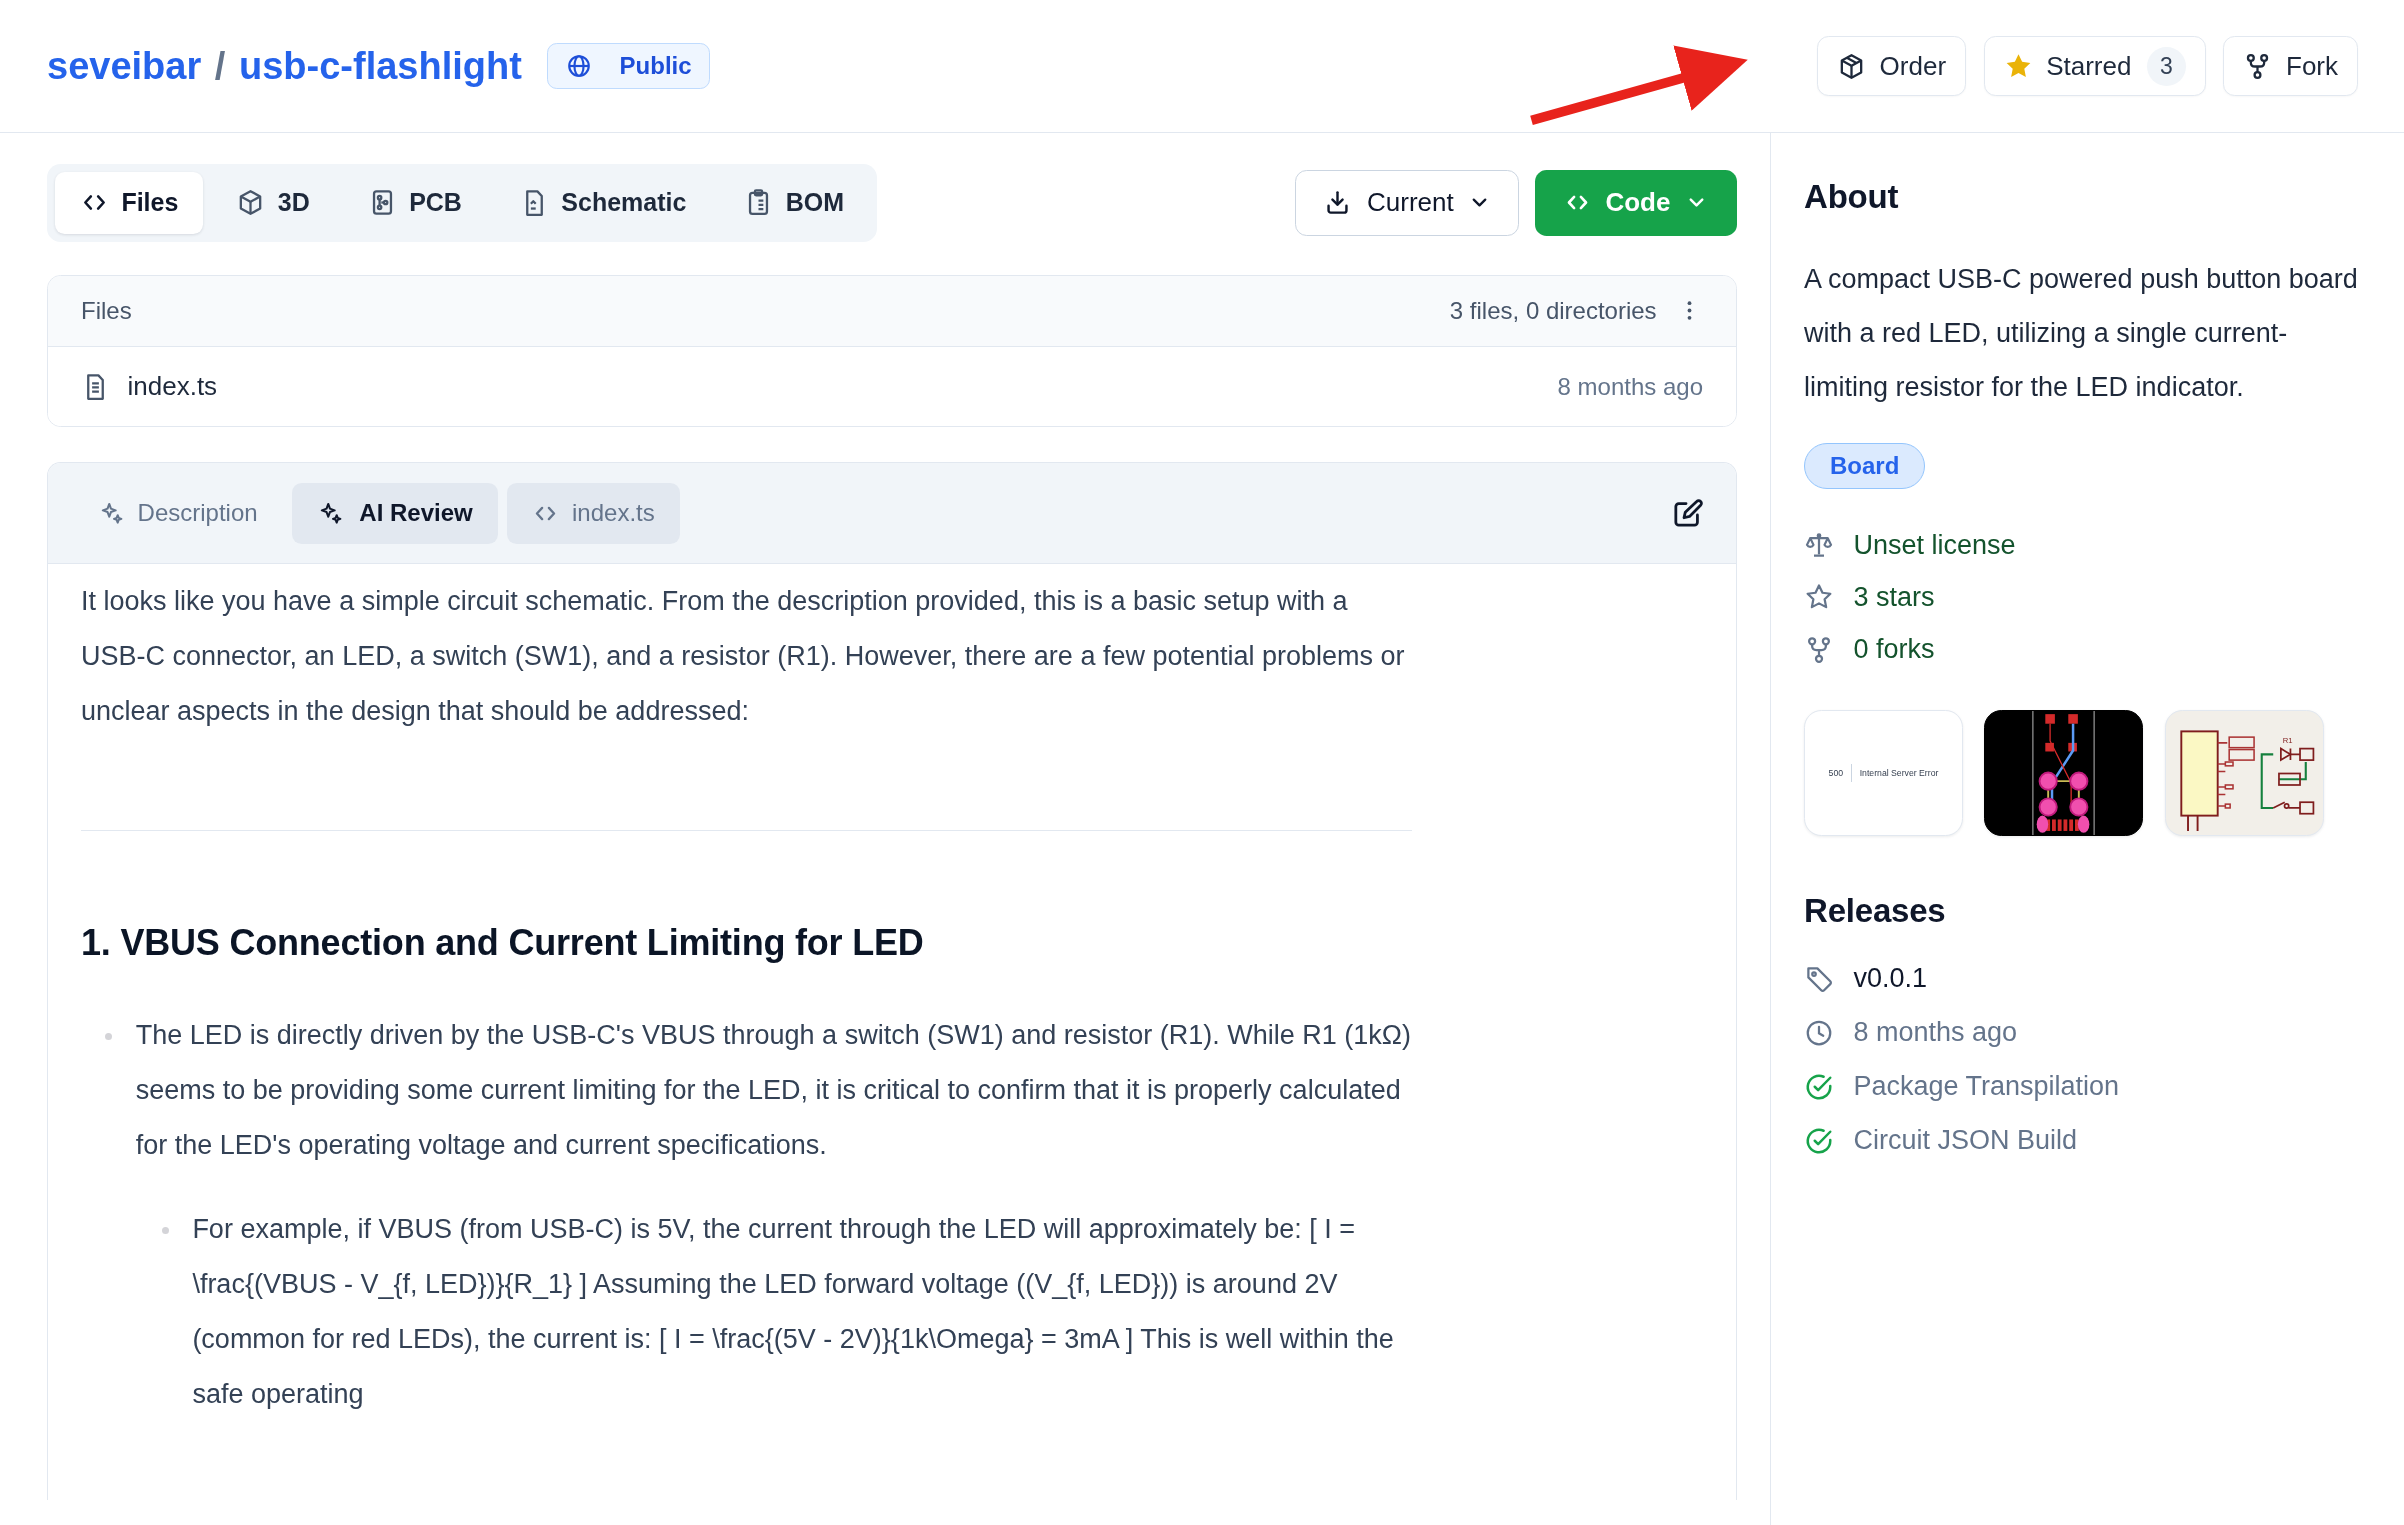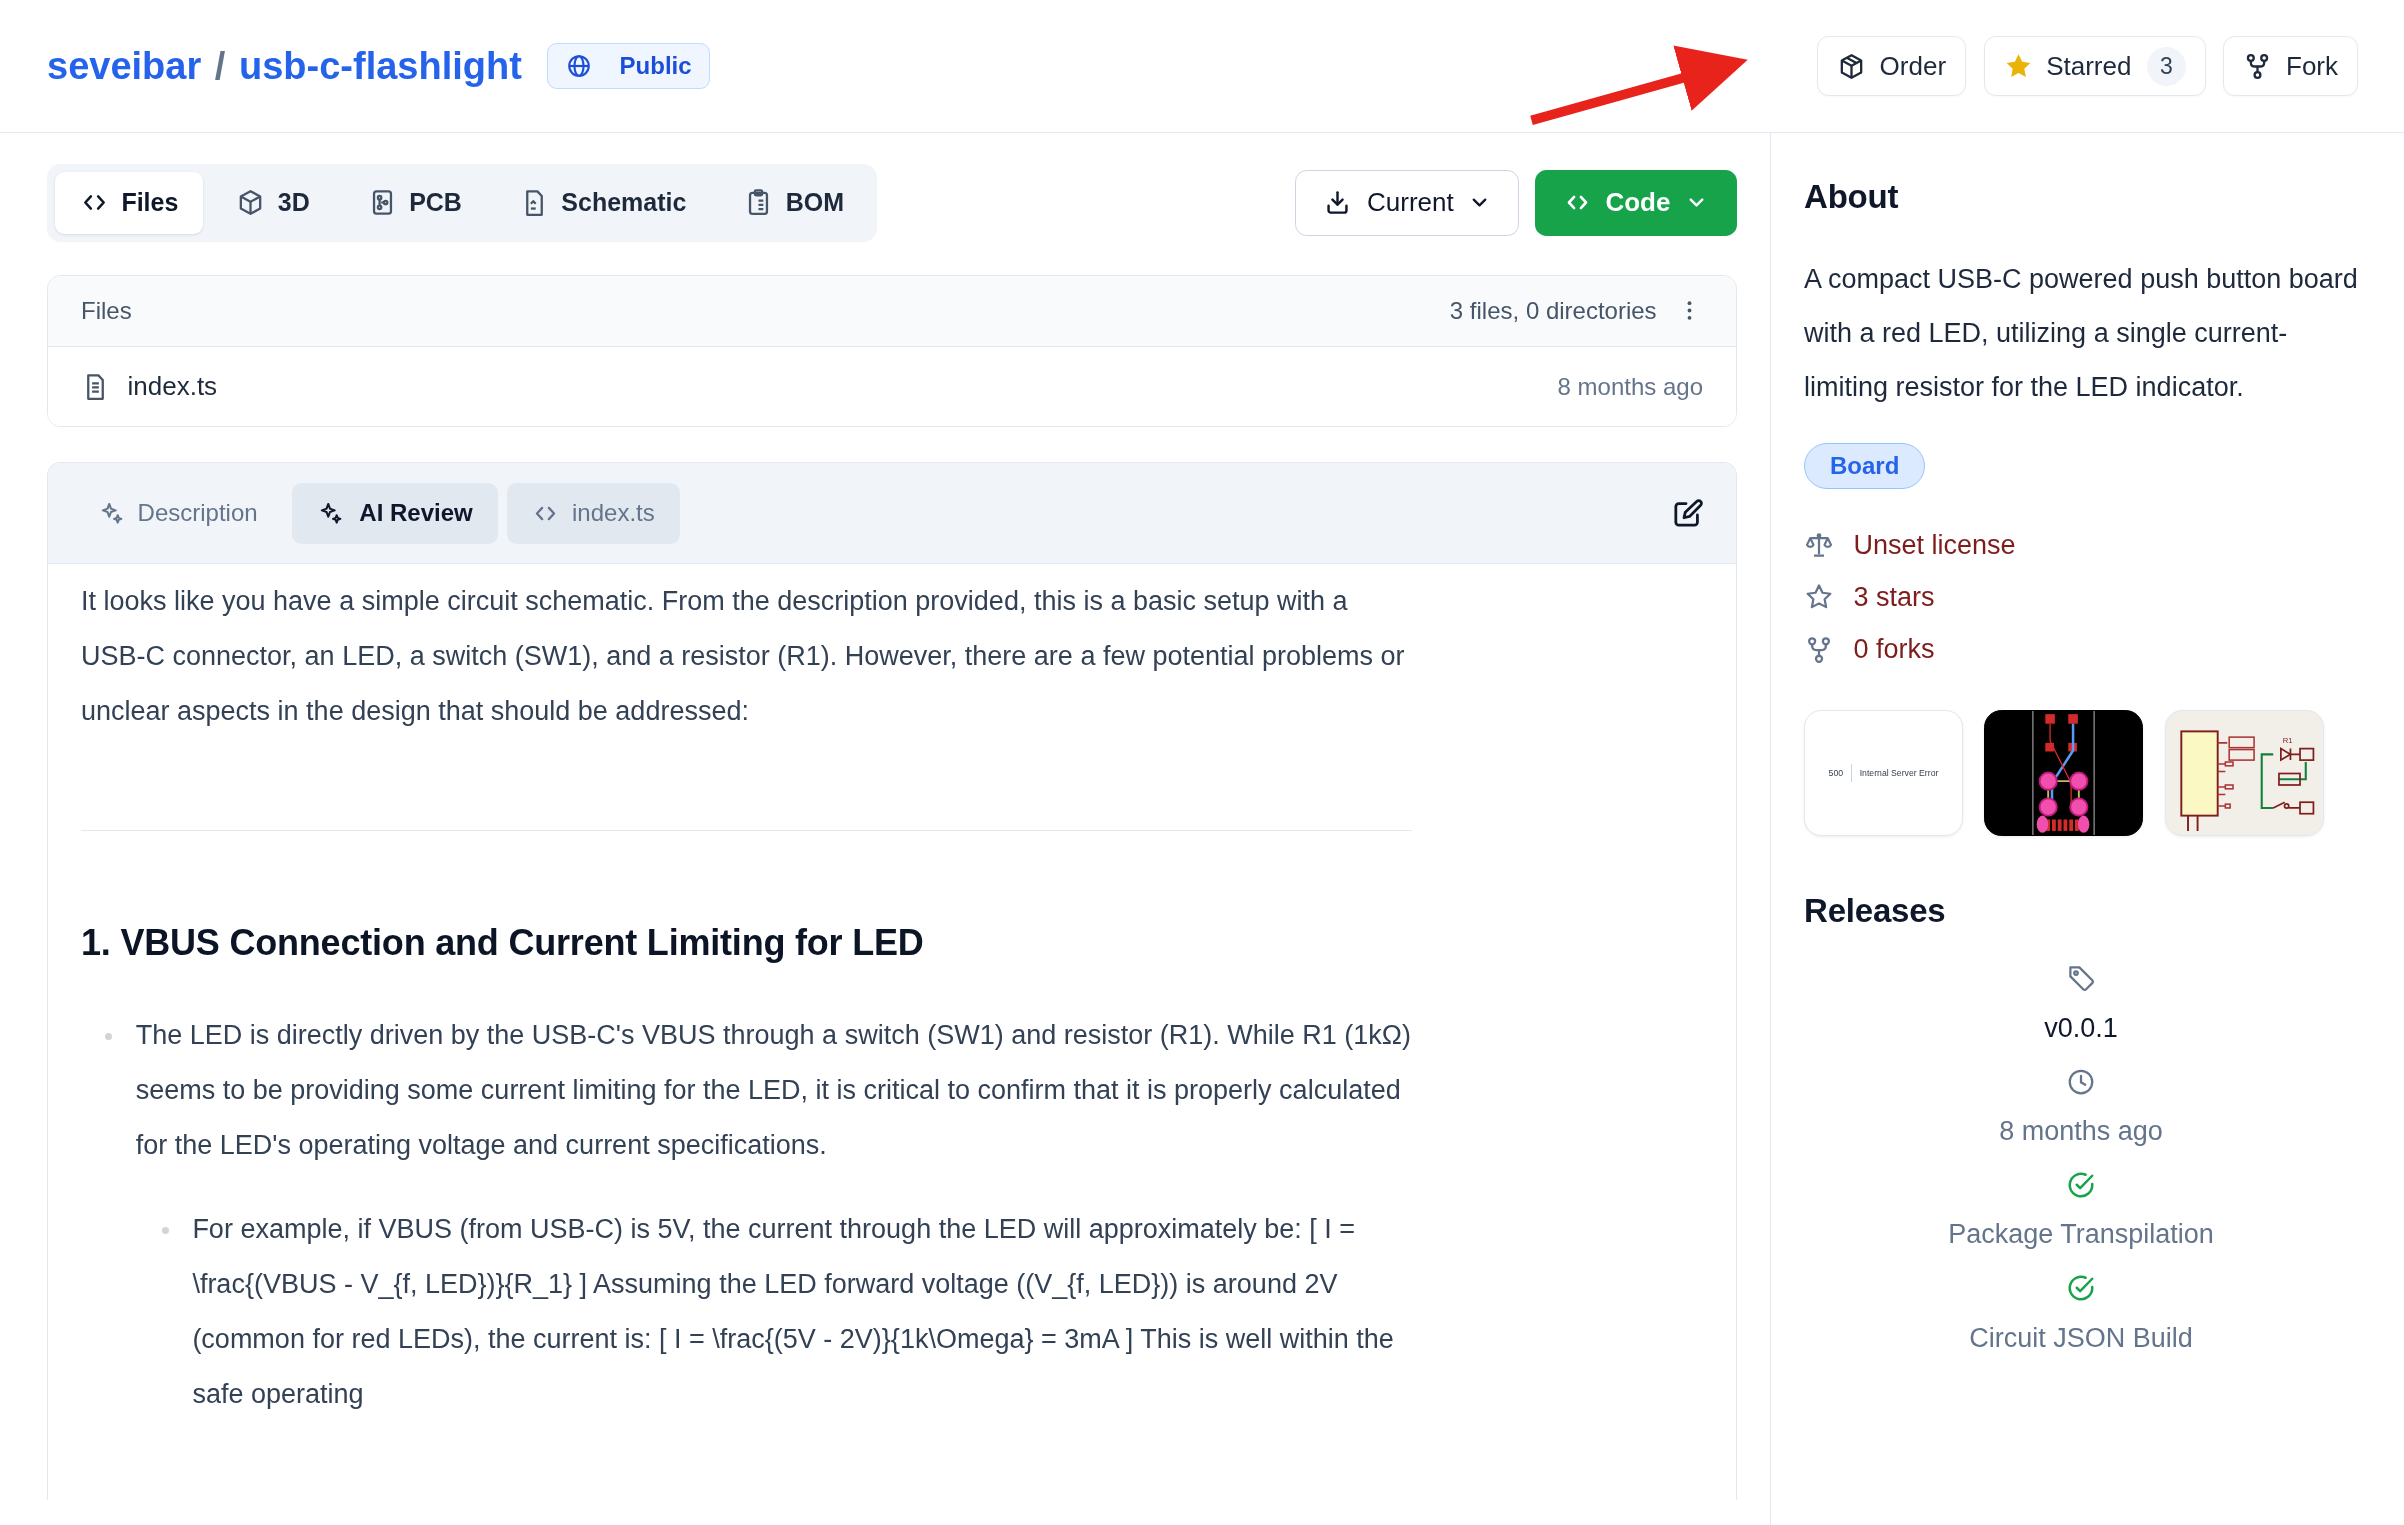--- a/index.html
+++ b/index.html
@@ -91,33 +91,33 @@
   .prose li { padding-left:9.7px; }
   .prose li::marker { color:#d4d4d8; font-size:23px; }
 
   
   aside h2 { font-size:33px; font-weight:700; color:#0f172a; letter-spacing:-0.2px; }
   .about-desc { margin-top:36px; font-size:27px; line-height:54px; color:#1e293b; }
   .tag-pill { display:inline-flex; margin-top:29px; padding:7.8px 25px; border-radius:969px;
     background:#dbeafe; border:1.9px solid #93c5fd; color:#2563eb; font-size:24px; font-weight:600;
     cursor:pointer; }
   .meta-list { margin-top:41px; display:flex; flex-direction:column; gap:21.3px; }
-  .meta-row { display:flex; align-items:center; gap:19.4px; font-size:27px; color:#7f1d1d; }
+  .meta-row { display:flex; align-items:center; gap:19.4px; font-size:27px; color:#14532d; }
   .meta-row svg { width:30px; height:30px; color:#64748b; flex:none; }
   .thumbs { margin-top:45px; display:flex; gap:21.3px; }
   .thumb { width:159px; height:126px; border-radius:17.5px; border:1px solid #e2e8f0;
     overflow:hidden; cursor:pointer; background:#fff; box-shadow:0 1px 2.9px rgba(15,23,42,.08);
     display:flex; align-items:center; justify-content:center; }
   .thumb.dark { background:#000; border-color:#000; }
   .thumb.beige { background:#f2efe9; }
   .err-mini { display:flex; align-items:center; gap:7.8px; font-size:8.7px; color:#374151; }
   .err-mini .d { width:1px; height:17.5px; background:#cbd5e1; }
   .releases { margin-top:56px; }
   .release-list { margin-top:33px; display:flex; flex-direction:column; gap:23px; }
-  .release-row { display:flex; align-items:center; gap:19.4px; font-size:27px; color:#64748b;flex-direction:column; }
+  .release-row { display:flex; align-items:center; gap:19.4px; font-size:27px; color:#64748b; }
   .release-row svg { width:30px; height:30px; color:#64748b; flex:none; }
   .release-row.version { color:#0f172a; font-weight:500; }
   .release-row.check svg { color:#16a34a; }
 </style>
 </head>
 <body>
 
 <div class="page">
 
   <header>

